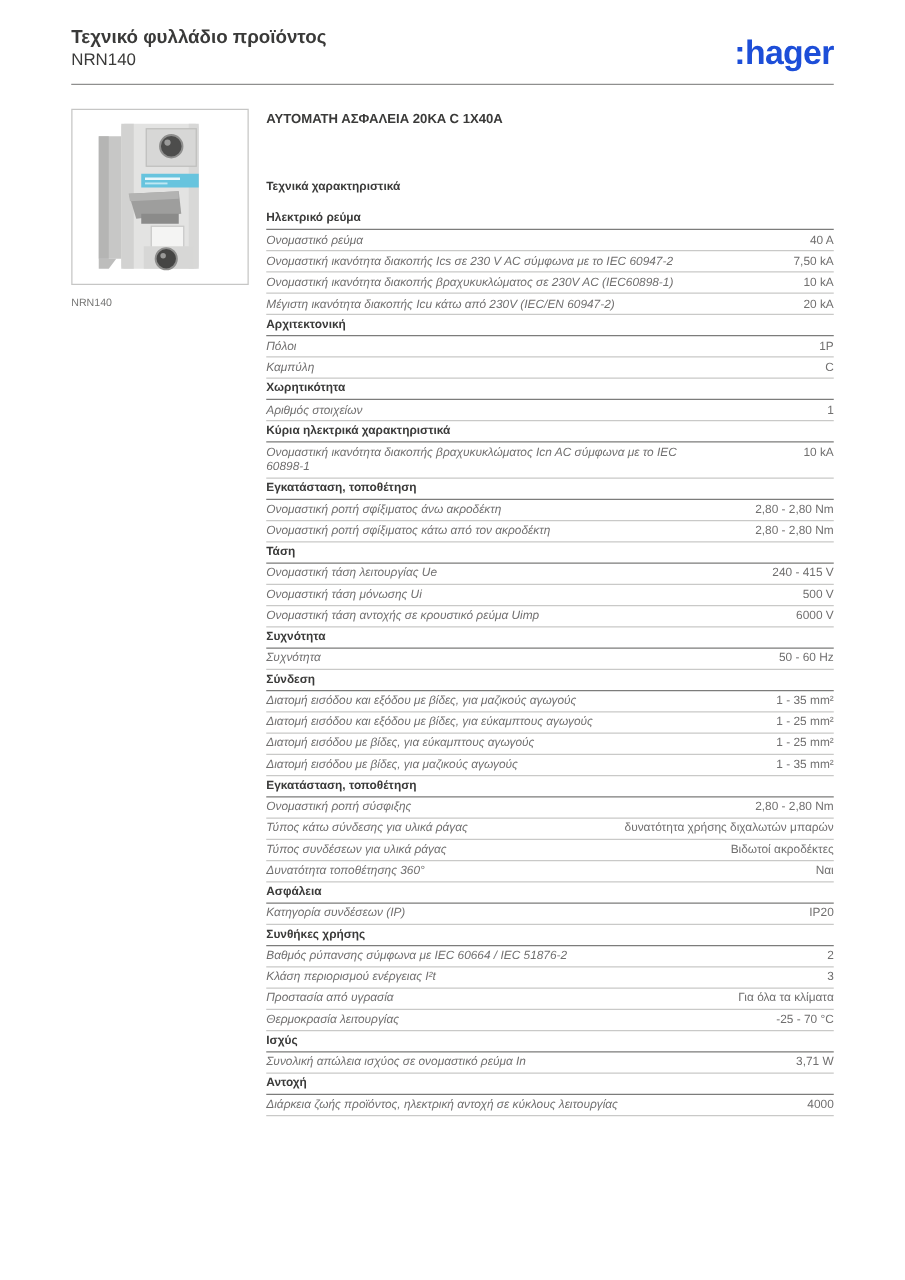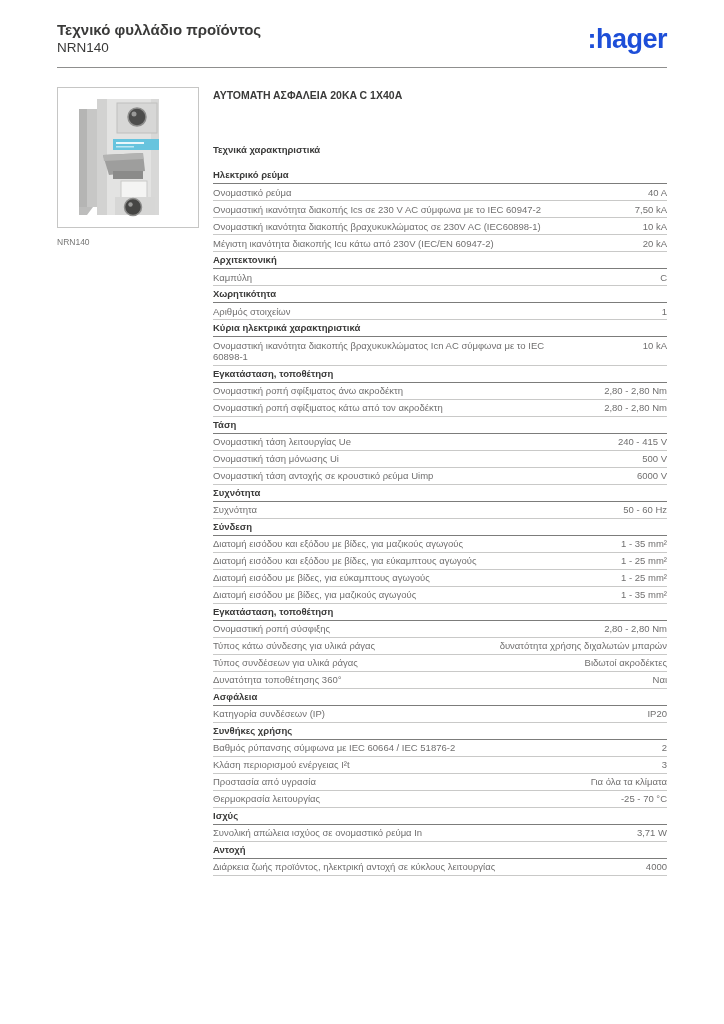--- a/index.html
+++ b/index.html
@@ -9,21 +9,21 @@
     font-family: "Liberation Sans", sans-serif;
     color: #3a3a39;
     overflow: hidden;
   }
   .page {
     width: 724px; height: 1024px;
     padding: 20px 57px 0 57px;
     display: flex; flex-direction: column;
   }
   
-  .hdr { display: flex; justify-content: space-between; align-items: center; }
+  .hdr { display: flex; justify-content: space-between; align-items: flex-end; }
   .hdr-title { font-size: 15px; font-weight: bold; color: #3a3a39; line-height: 19px; }
   .hdr-ref { font-size: 13.5px; color: #3a3a39; line-height: 17px; }
   .logo { font-size: 27px; font-weight: bold; letter-spacing: -0.5px; line-height: 27px; margin-top: 2px; }
   .hdr-rule { border: none; border-top: 1px solid #8f8f8e; margin-top: 11px; }
   
   .main { display: flex; margin-top: 19px; }
   .left-col { width: 142px; flex: 0 0 142px; }
   .image-box {
     width: 142px; height: 141px;
     border: 1px solid #c6c6c5;
@@ -41,21 +41,21 @@
     font-size: 9.5px; font-weight: bold; color: #3a3a39;
     padding-bottom: 3px;
     border-bottom: 1px solid #7c7c7b;
   }
   .row {
     display: flex; justify-content: space-between; align-items: flex-start;
     padding: 2.5px 0 2px 0;
     border-bottom: 1px solid #c9c9c8;
     font-size: 9.5px; line-height: 11.5px; color: #706f6f;
   }
-  .row .lbl { max-width: 73%; }
+  .row .lbl { max-width: 73%; font-style: italic; }
   .row .val { text-align: right; white-space: nowrap; padding-left: 8px; }
 </style>
 </head>
 <body>
 
 <div class="page">
 
   <div class="hdr">
     <div>
       <div class="hdr-title">Τεχνικό φυλλάδιο προϊόντος</div>
@@ -123,20 +123,24 @@
         </div>
         <div class="row">
           <span class="lbl">Μέγιστη ικανότητα διακοπής Icu κάτω από 230V (IEC/EN 60947-2)</span>
           <span class="val">20 kA</span>
         </div>
       </div>
 
       <div class="section">
         <div class="section-title">Αρχιτεκτονική</div>
         <div class="row">
+          <span class="lbl">Πόλοι</span>
+          <span class="val">1P</span>
+        </div>
+        <div class="row">
           <span class="lbl">Καμπύλη</span>
           <span class="val">C</span>
         </div>
       </div>
 
       <div class="section">
         <div class="section-title">Χωρητικότητα</div>
         <div class="row">
           <span class="lbl">Αριθμός στοιχείων</span>
           <span class="val">1</span>

